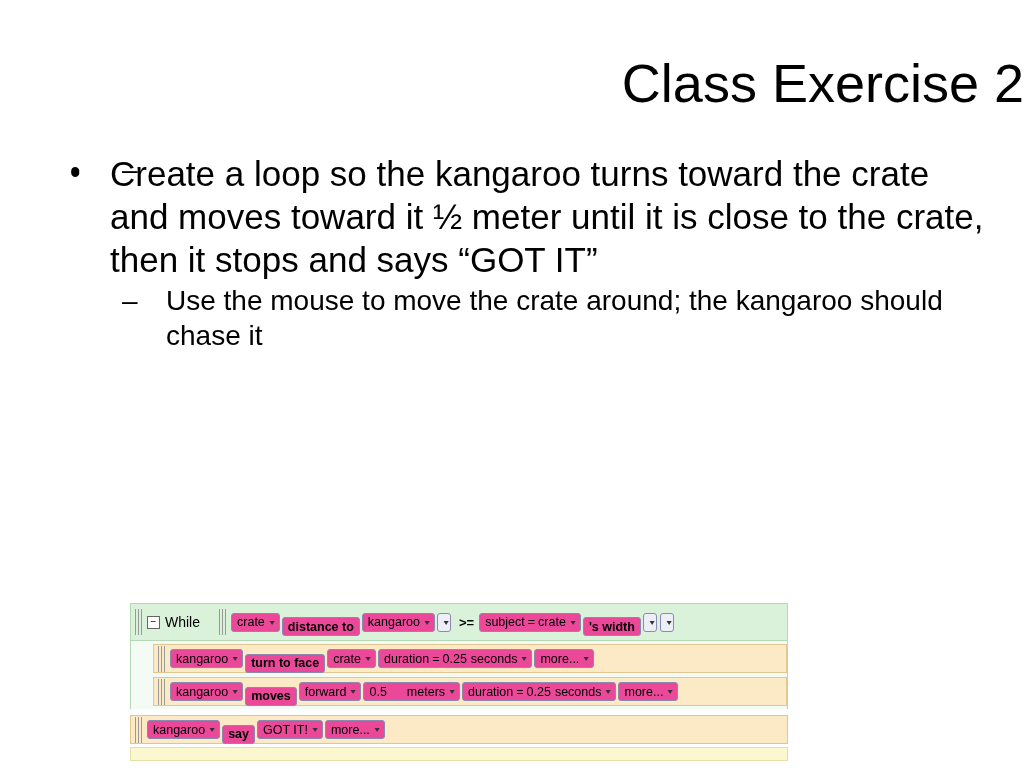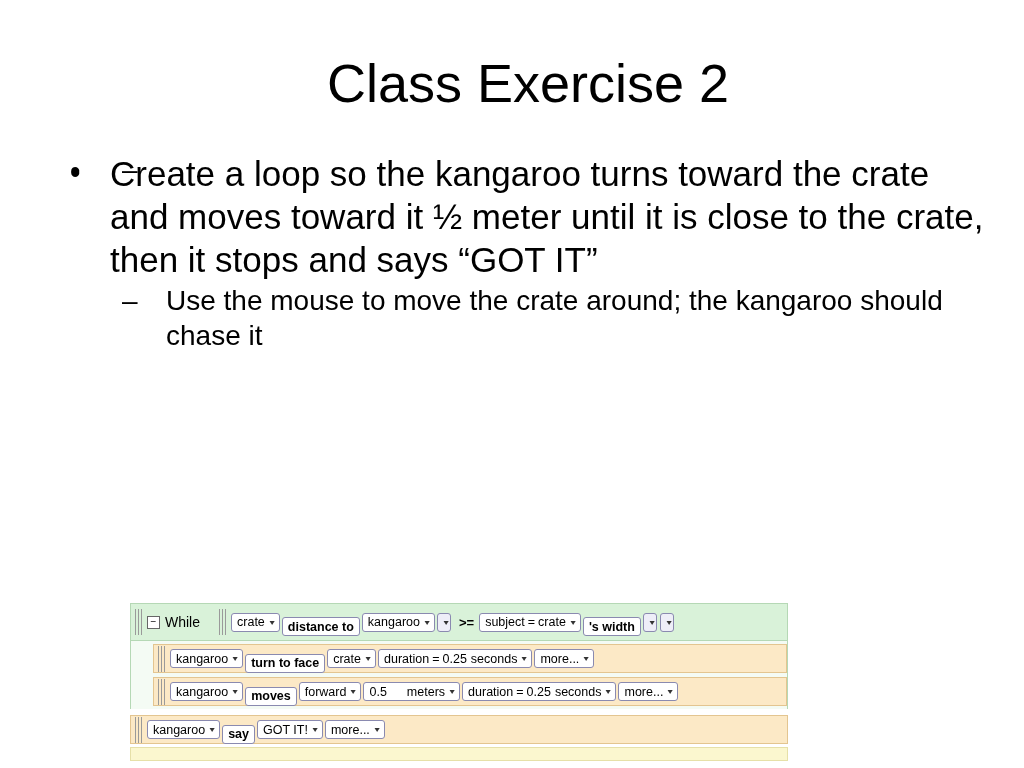--- a/index.html
+++ b/index.html
@@ -15,21 +15,21 @@
     overflow: hidden;
     position: relative;
   }
   .slide {
     width: 1024px;
     height: 768px;
     position: relative;
     box-sizing: border-box;
   }
   .slide-title {
-    text-align: center;
+    text-align: right;
     font-size: 54px;
     font-weight: normal;
     line-height: 1.1;
     margin: 0;
     padding-top: 54px;
     letter-spacing: 0px;
     padding-left: 32px;
   }
   .body-list {
     list-style: none;
@@ -109,21 +109,21 @@
     text-align: center;
     margin-right: 5px;
     flex: none;
   }
   .kw {
     font-weight: normal;
     font-size: 14px;
     margin-right: 19px;
   }
   .tile {
-    background: #ffffff;
+    background: #ec4899;
     border: 1px solid #8a8ab0;
     border-radius: 3px;
     padding: 2px 5px;
     margin-right: 2px;
     display: flex;
     align-items: center;
     white-space: nowrap;
     height: 19px;
     box-sizing: border-box;
     font-size: 12.5px;

